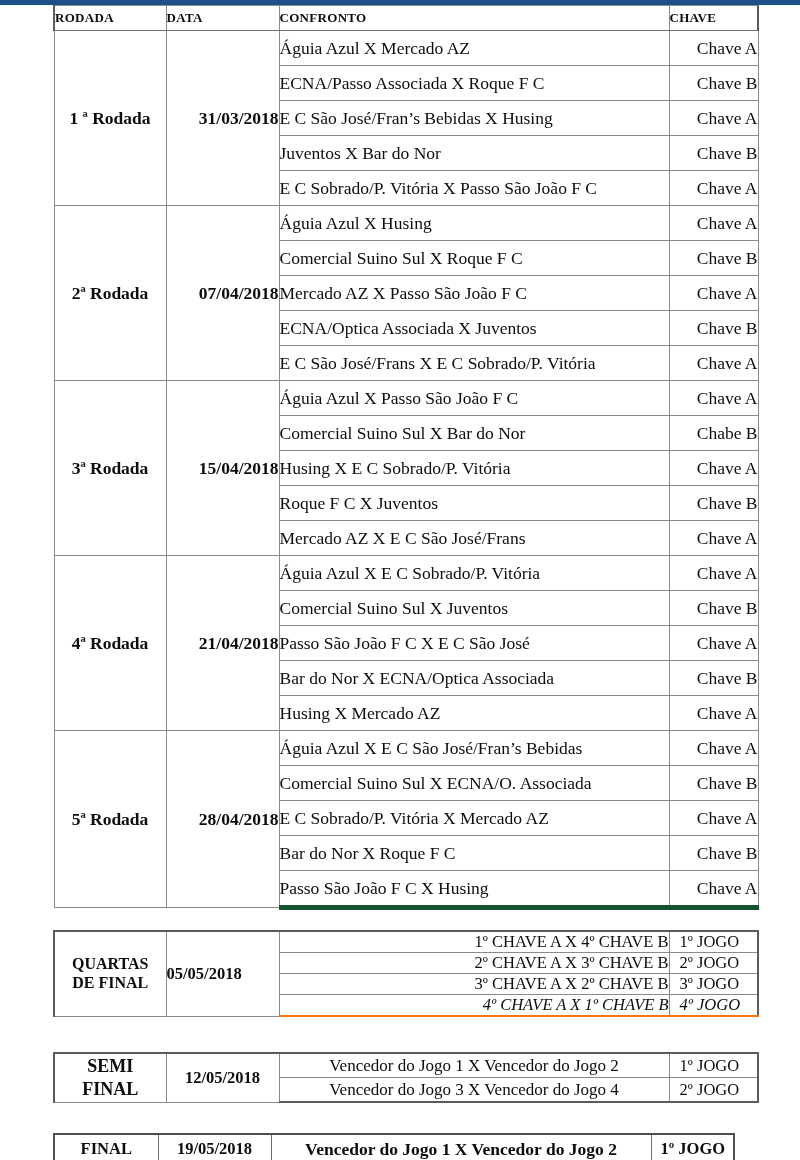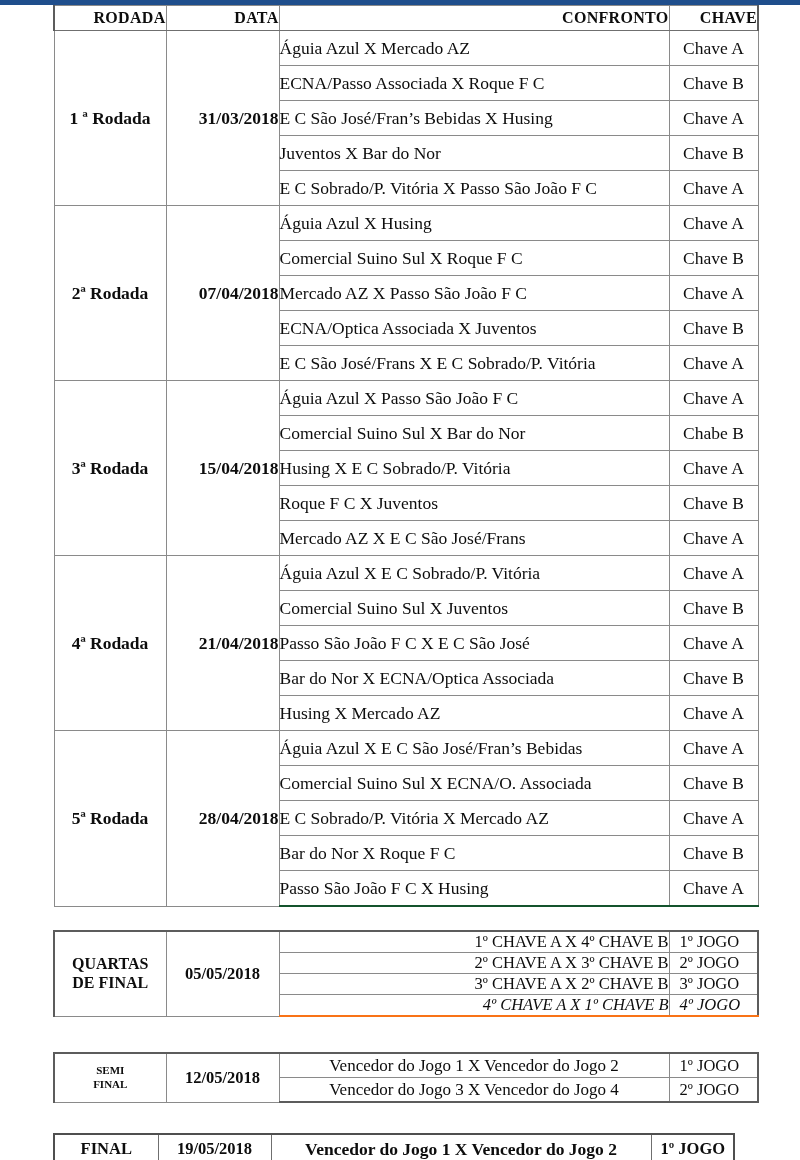--- a/index.html
+++ b/index.html
@@ -55,22 +55,22 @@
 
   table.main th, table.main td {
     border: 1px solid #8a8a8a;
     padding: 0;
     vertical-align: middle;
   }
 
   table.main thead th {
     height: 24px;
     font-weight: bold;
-    font-size: 16px;
-    text-align: right;
+    font-size: 13px;
+    text-align: left;
     letter-spacing: 0.3px;
     border-bottom: 1px solid #6f6f6f;
   }
 
   table.main tbody td {
     height: 34px;
     font-size: 17.5px;
   }
 
   td.rodada-cell {
@@ -85,32 +85,32 @@
     font-weight: bold;
     font-size: 16.5px;
   }
   td.conf-cell {
     text-align: left;
     padding-left: 11px;
     font-size: 17.5px;
     white-space: nowrap;
   }
   td.chave-cell {
-    text-align: center;
+    text-align: right;
     padding-left: 10px;
     font-size: 17px;
     border-right: 2px solid #5c5c5c;
   }
 
   tr.round-start td.conf-cell,
   tr.round-start td.chave-cell { border-top: 1px solid #7a7a7a; }
 
   table.main thead th.h-rodada { border-left: 2px solid #5c5c5c; }
   table.main thead th.h-chave  { border-right: 2px solid #5c5c5c; }
-  table.main tbody tr:last-child td { border-bottom: 2px solid #14532d; font-family: Liberation Serif, serif; }
+  table.main tbody tr:last-child td { border-bottom: 5px solid #14532d; font-family: Liberation Serif, serif; }
 
   
   .quartas-wrap {
     position: absolute;
     left: 53px;
     top: 925px;
   }
   table.quartas { width: 704px; }
   table.quartas col.c-rodada { width: 112px; }
   table.quartas col.c-data   { width: 113px; }
@@ -125,21 +125,20 @@
     font-size: 16.5px;
   }
   table.quartas td.lbl {
     text-align: center;
     font-weight: bold;
     font-size: 16px;
     line-height: 1.15;
     border-left: 2px solid #5c5c5c;
   }
   table.quartas td.dt {
-    text-align: center;
     font-weight: bold;
     font-size: 16.5px;
   }
   table.quartas td.conf {
     text-align: right;
     font-size: 16.5px;
     white-space: nowrap;
   }
   table.quartas td.jogo {
     text-align: left;
@@ -164,21 +163,21 @@
 
   table.semi td {
     border: 1px solid #8a8a8a;
     padding: 0;
     height: 23px;
     vertical-align: middle;
   }
   table.semi td.lbl {
     text-align: center;
     font-weight: bold;
-    font-size: 11px;
+    font-size: 18px;
     line-height: 1.25;
     border-left: 2px solid #5c5c5c;
   }
   table.semi td.dt {
     text-align: center;
     font-weight: bold;
     font-size: 16.5px;
   }
   table.semi td.conf {
     text-align: center;

